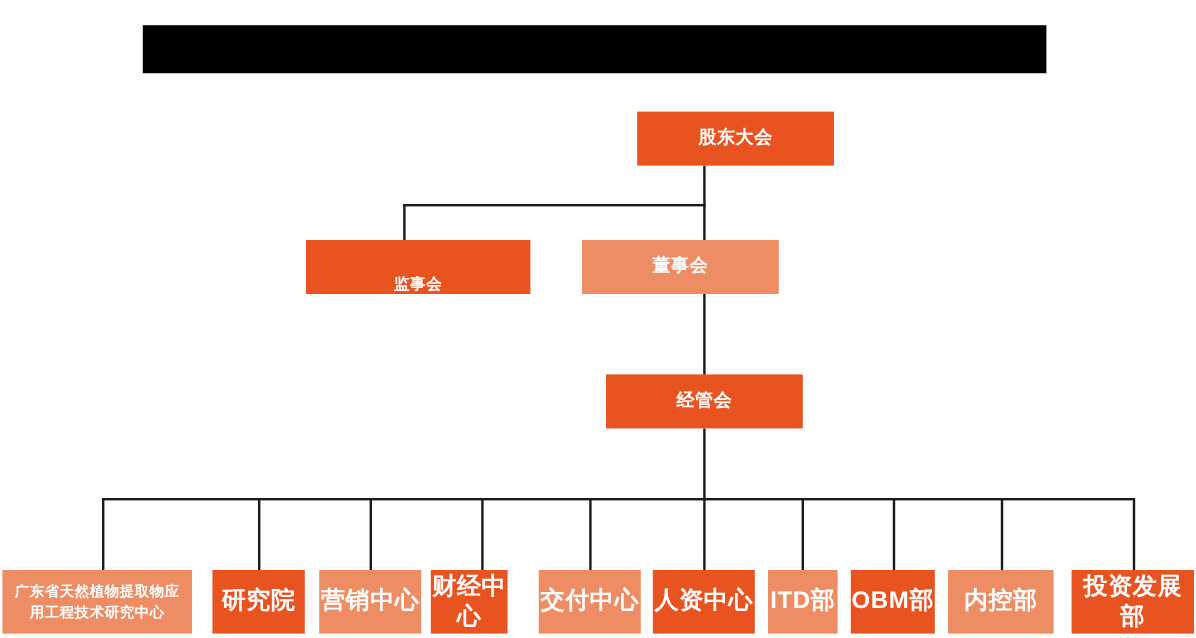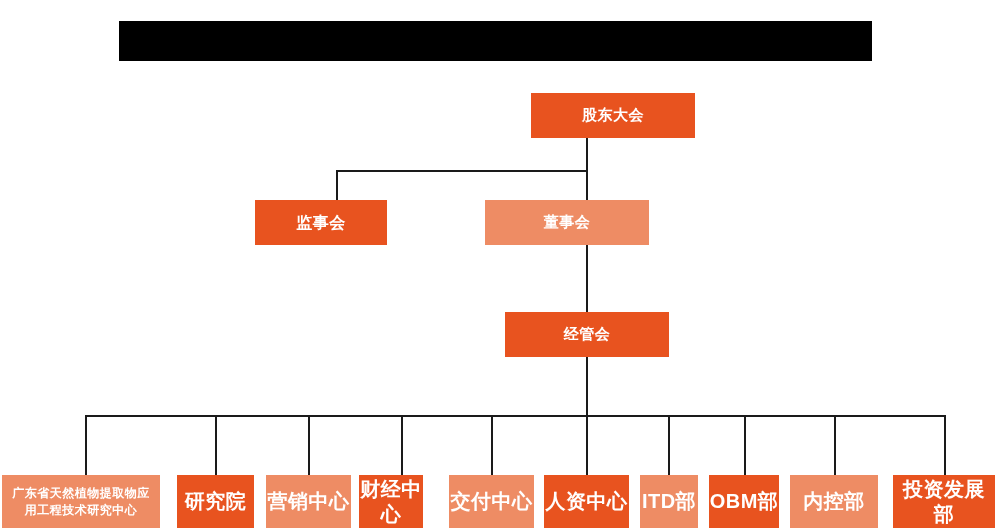--- a/index.html
+++ b/index.html
@@ -39,21 +39,21 @@
     user-select: none;
   }
   .node.dark  { background: #E8531F; }
   .node.light { background: #EE8C64; }
 
   
   #node-shareholders {
     left: 531px; top: 93px; width: 164px; height: 45px; font-size: 15px;
   }
   #node-supervisors {
-    left: 255px; top: 200px; width: 132px; height: 45px; font-size: 16px;
+    left: 255px; top: 200px; width: 187px; height: 45px; font-size: 13px; align-items: flex-end;
   }
   #node-directors {
     left: 485px; top: 200px; width: 164px; height: 45px; font-size: 15px;
   }
   #node-management {
     left: 505px; top: 312px; width: 164px; height: 45px; font-size: 15px;
   }
 
   
   .dept {

